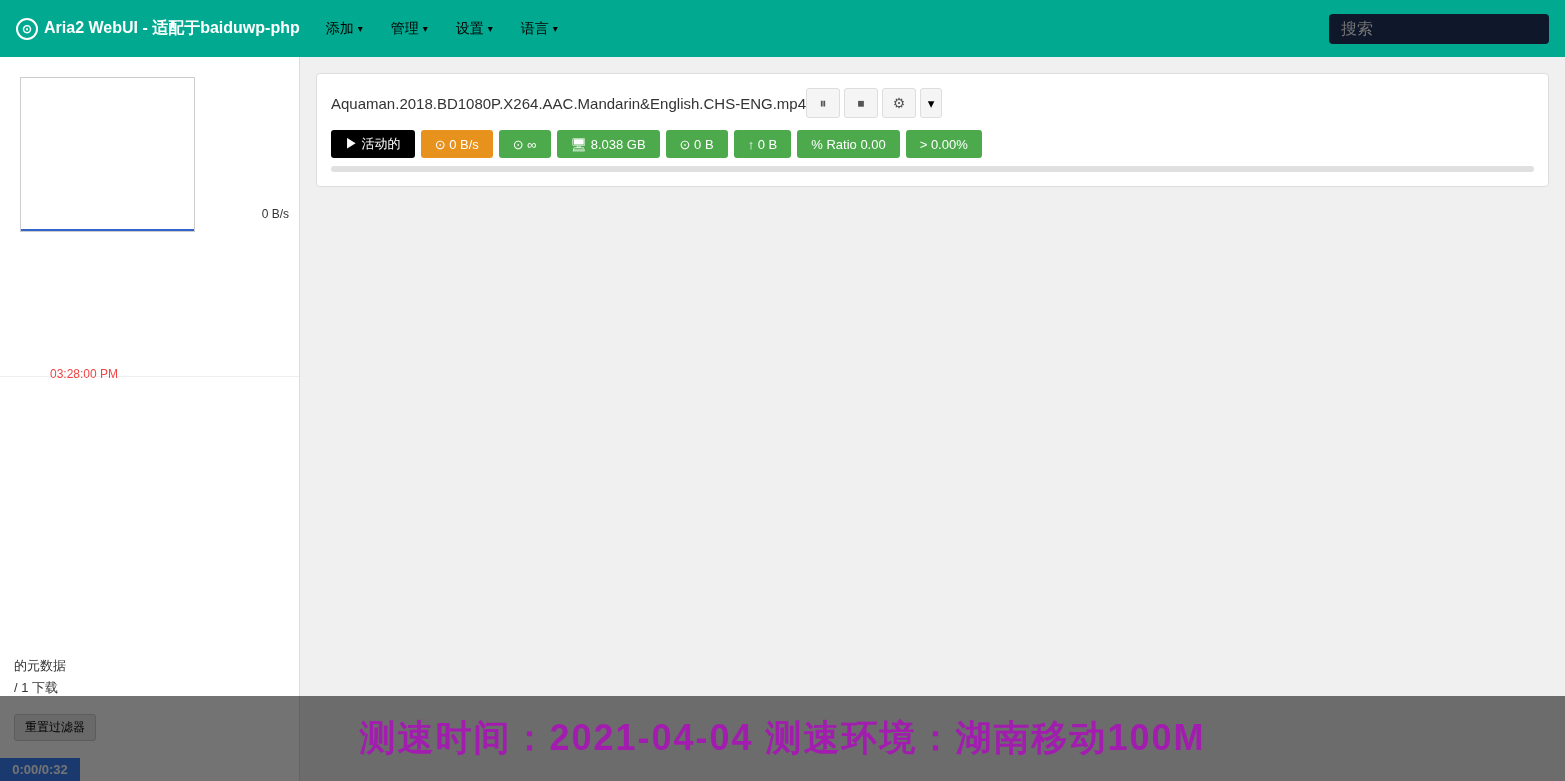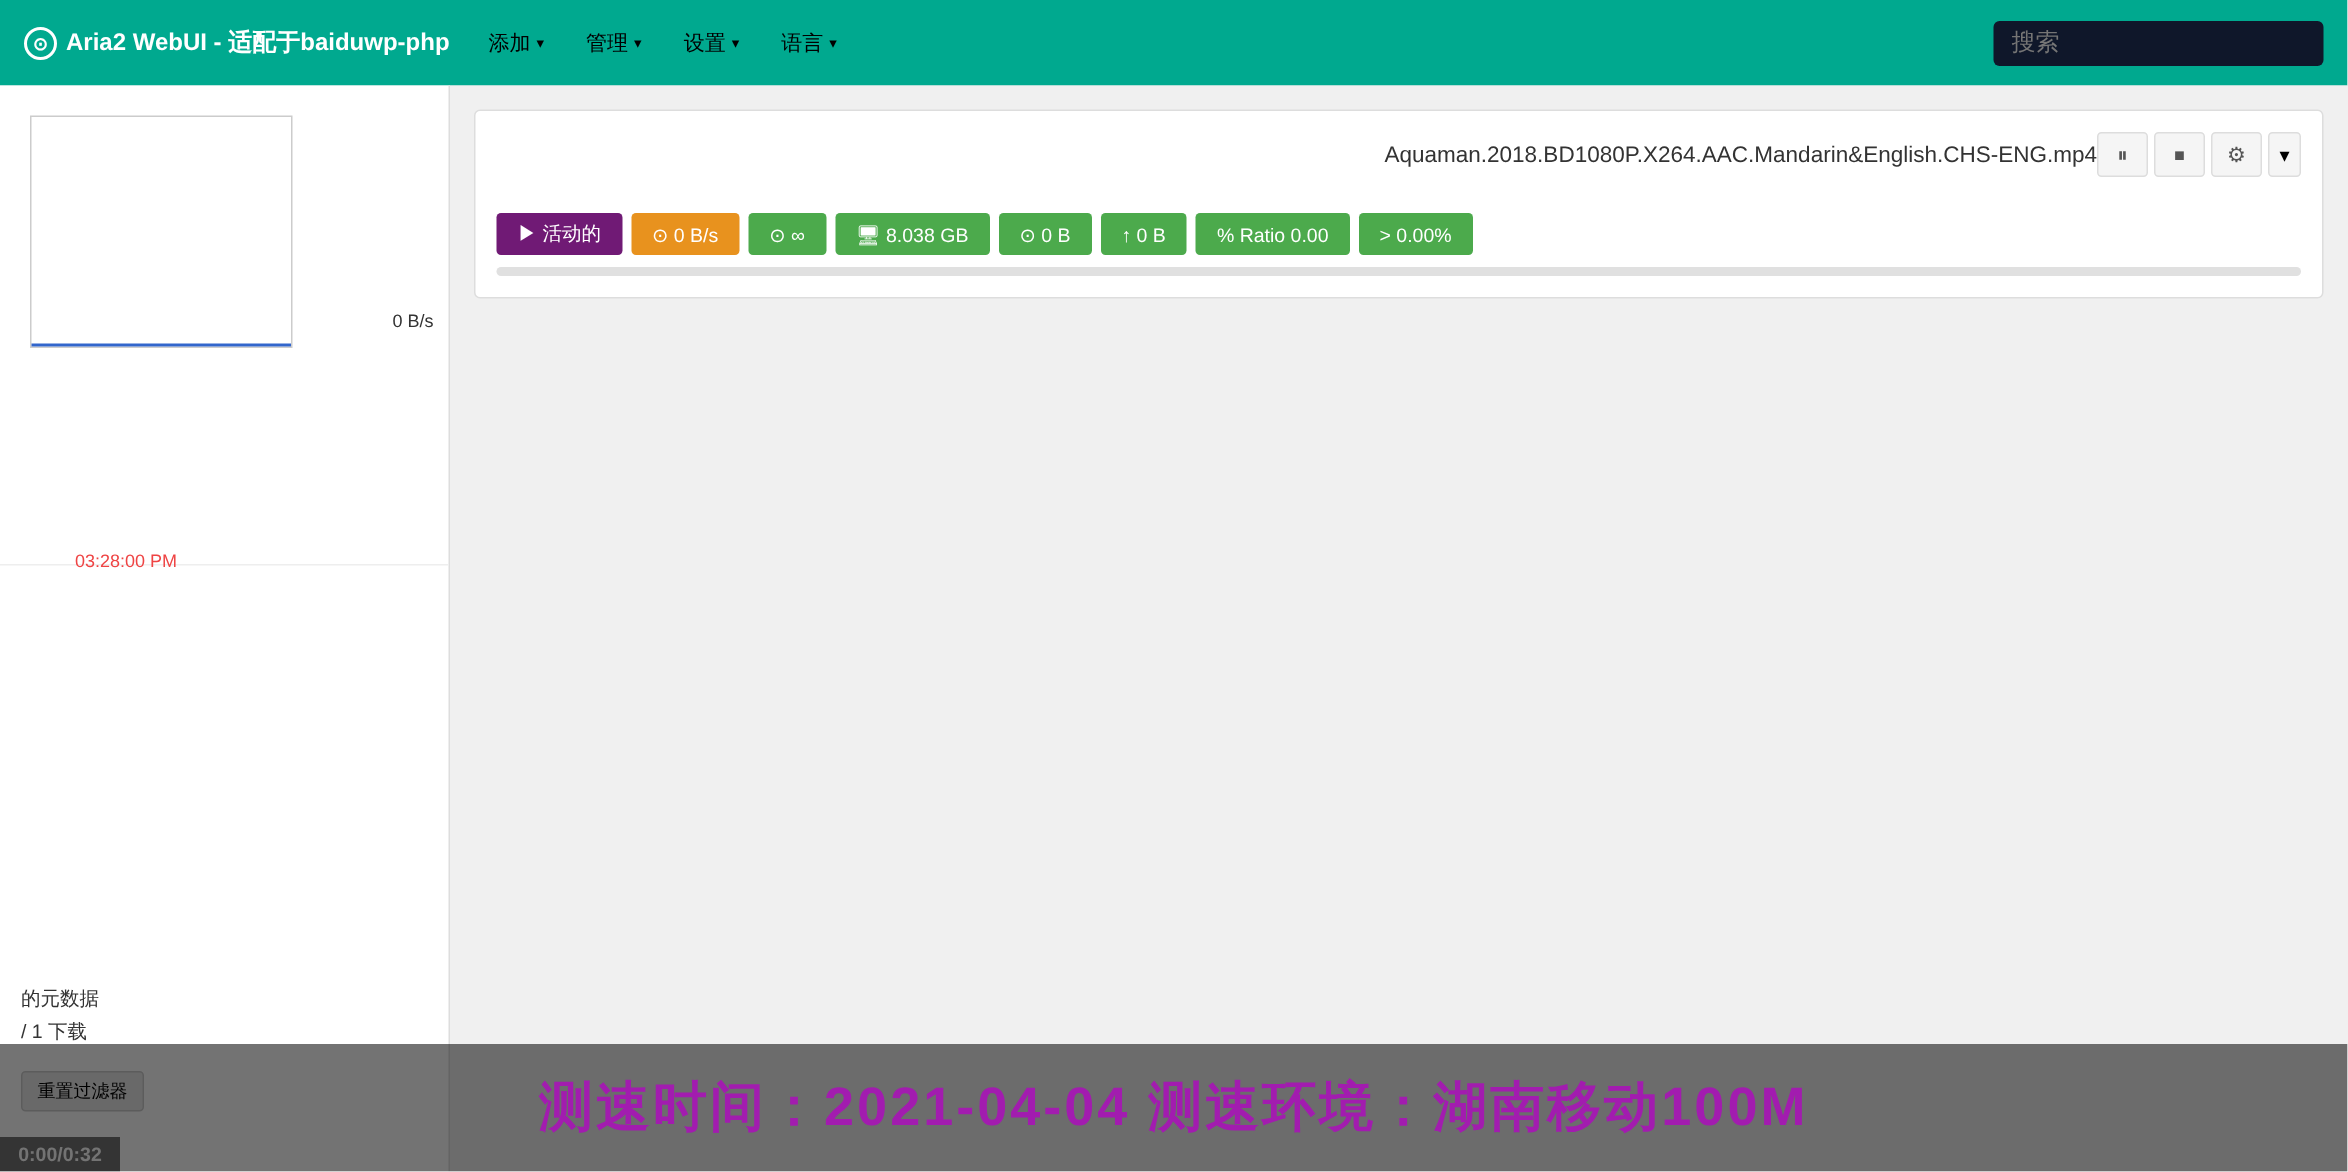--- a/index.html
+++ b/index.html
@@ -133,21 +133,21 @@
       border-radius: 3px;
       padding: 4px 10px;
       font-size: 12px;
       cursor: pointer;
     }
 
     .video-timer {
       position: absolute;
       bottom: 0;
       left: 0;
-      background: #737373;
+      background: #3b82f6;
       color: white;
       font-size: 13px;
       font-weight: bold;
       padding: 4px 8px;
       width: 80px;
       text-align: center;
     }
 
     
     .content {
@@ -160,22 +160,22 @@
       background: white;
       border: 1px solid #ddd;
       border-radius: 4px;
       padding: 14px;
       margin-bottom: 12px;
     }
 
     .download-header {
       display: flex;
       align-items: center;
-      justify-content: flex-end;
-      margin-bottom: 24px;
+      justify-content: flex-start;
+      margin-bottom: 12px;
     }
     .download-filename {
       font-size: 15px;
       color: #333;
       font-weight: normal;
     }
     .download-actions {
       display: flex;
       gap: 4px;
     }
@@ -212,21 +212,21 @@
     .badge {
       padding: 5px 14px;
       border-radius: 3px;
       font-size: 13px;
       color: white;
       display: flex;
       align-items: center;
       gap: 5px;
       white-space: nowrap;
     }
-    .badge-green { background: #701a75; }
+    .badge-green { background: #000000; }
     .badge-orange { background: #e8921e; }
     .badge-green2 { background: #4caa4c; }
 
     .progress-bar-container {
       margin-top: 8px;
       height: 6px;
       background: #e0e0e0;
       border-radius: 3px;
     }
     .progress-bar-fill {

